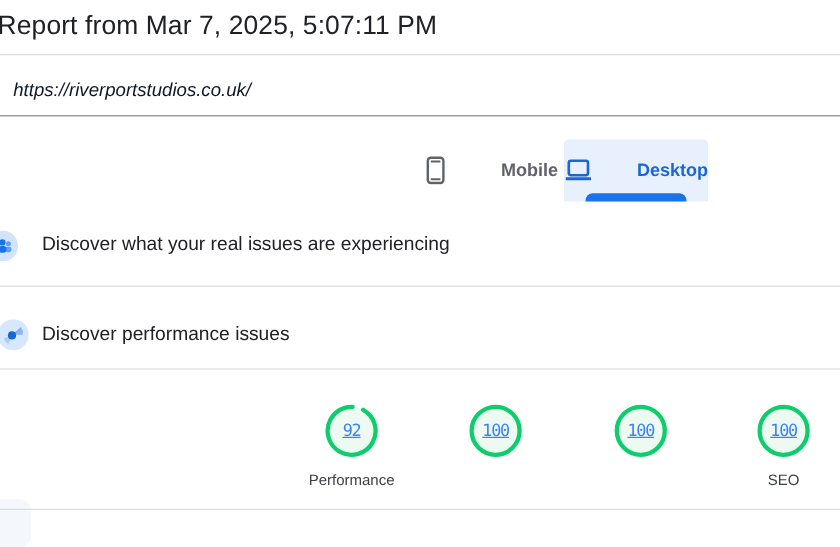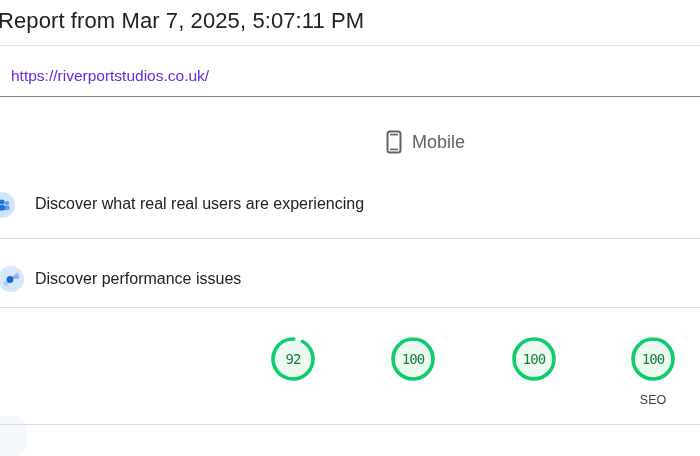--- a/index.html
+++ b/index.html
@@ -25,29 +25,30 @@
     position: absolute; left: -2px; top: 8px;
     font-size: 22px; font-weight: 400; color: #202124;
     letter-spacing: 0.1px; white-space: nowrap;
   }
   .url-input {
     position: absolute; left: 0; top: 55px; width: 700px; height: 42px;
     border: none; outline: none;
     border-bottom: 1px solid #80868b;
     padding: 0 0 0 11px;
     font-family: "Liberation Sans", sans-serif;
-    font-size: 15.5px; color: #6d28d9;
+    font-size: 15.5px; color: #0f172a;
     background: transparent;
+    font-style: italic;
   }
   
   .tab {
     position: absolute; top: 116px; height: 52px;
-    display: flex; align-items: center; justify-content: flex-end;
+    display: flex; align-items: center; justify-content: space-between;
     gap: 10px; cursor: pointer;
-    font-size: 18px; font-weight: 400;
+    font-size: 15px; font-weight: 700;
   }
   .tab-mobile { left: 355px; width: 110px; color: #5f6368; }
   .tab-desktop {
     left: 470px; width: 120px; color: #1967d2;
     background: #e8f0fe; border-radius: 4px 4px 0 0;
   }
   .tab-underline {
     position: absolute; bottom: 0; left: 18px; width: 84px; height: 7px;
     background: #1a73e8; border-radius: 6px 6px 0 0;
   }
@@ -65,21 +66,21 @@
     position: absolute; top: 336px; width: 120px;
     text-align: center; cursor: pointer;
   }
   .gauge-circle {
     position: relative; width: 46px; height: 46px; margin: 0 auto;
   }
   .gauge-value {
     position: absolute; left: 0; top: 0; width: 46px; height: 46px;
     display: flex; align-items: center; justify-content: center;
     font-family: "DejaVu Sans Mono", monospace;
-    font-size: 14px; color: #15803d; letter-spacing: -1px;
+    font-size: 14px; color: #3b82f6; letter-spacing: -1px; text-decoration: underline;
   }
   .gauge-label {
     margin-top: 11px; font-size: 12.5px; color: #3c4043; white-space: nowrap;
   }
   .cutoff-fragment {
     position: absolute; left: 0; top: 416px; width: 26px; height: 40px;
     background: #f4f8fd; border-radius: 0 10px 10px 0;
   }
 </style>
 </head>
@@ -96,34 +97,44 @@
     <span class="icon">
       <svg width="16" height="24" viewBox="0 0 16 24">
         <rect x="1.5" y="1.5" width="13" height="21" rx="2.5" fill="none" stroke="#5f6368" stroke-width="2"></rect>
         <line x1="4" y1="4.6" x2="12" y2="4.6" stroke="#5f6368" stroke-width="1.6"></line>
         <line x1="4" y1="19.4" x2="12" y2="19.4" stroke="#5f6368" stroke-width="1.6"></line>
       </svg>
     </span>
     <span>Mobile</span>
   </div>
 
+  <div class="tab tab-desktop">
+    <span class="icon">
+      <svg width="24" height="20" viewBox="0 0 24 20">
+        <rect x="4" y="2" width="16" height="12" rx="1.8" fill="none" stroke="#1967d2" stroke-width="2.2"></rect>
+        <line x1="1.5" y1="17" x2="22.5" y2="17" stroke="#1967d2" stroke-width="2.6"></line>
+      </svg>
+    </span>
+    <span>Desktop</span>
+    <span class="tab-underline"></span>
+  </div>
 
   <div class="section-row" style="top:195px">
     <span class="section-icon" style="left:-11px; top:-3px">
       <svg width="26" height="26" viewBox="0 0 26 26">
         <circle cx="13" cy="13" r="13" fill="#d2e3fc"></circle>
         <circle cx="8" cy="11.2" r="2.1" fill="#669df6"></circle>
         <rect x="5.4" y="13.6" width="5.2" height="4.6" rx="2" fill="#669df6"></rect>
         <circle cx="18" cy="11.2" r="2.1" fill="#669df6"></circle>
         <rect x="15.4" y="13.6" width="5.2" height="4.6" rx="2" fill="#669df6"></rect>
         <circle cx="13" cy="10" r="2.6" fill="#1a73e8"></circle>
         <rect x="9.6" y="13" width="6.8" height="5.6" rx="2.4" fill="#1a73e8"></rect>
       </svg>
     </span>
-    <span class="section-label">Discover what real real users are experiencing</span>
+    <span class="section-label">Discover what your real issues are experiencing</span>
   </div>
   <div class="divider" style="top:238px"></div>
 
   <div class="section-row" style="top:270px">
     <span class="section-icon" style="left:-2px; top:-4px">
       <svg width="26" height="26" viewBox="0 0 26 26">
         <circle cx="13" cy="13" r="13" fill="#d7e7fc"></circle>
         <path d="M13 13 L19.5 6.5 A9 9 0 0 1 21 13 Z" fill="#8ab4f8"></path>
         <path d="M13 13 L5 16 A8.5 8.5 0 0 0 9 20.5 Z" fill="#aecbfa"></path>
         <circle cx="12" cy="13.5" r="3.4" fill="#1967d2"></circle>
@@ -133,20 +144,21 @@
     <span class="section-label">Discover performance issues</span>
   </div>
   <div class="divider" style="top:307px"></div>
 
   <div id="gauges">
       <div class="gauge" style="left: 233px;">
         <div class="gauge-circle"><svg width="46" height="46" viewBox="0 0 46 46">
             <circle cx="23" cy="23" r="20" fill="#edfaf2"></circle>
             <circle cx="23" cy="23" r="20" fill="none" stroke="#0cce6b" stroke-width="3.6" stroke-linecap="round" stroke-dasharray="115.61 10.05" transform="rotate(-61.2 23 23)"></circle>
           </svg><span class="gauge-value">92</span></div>
+        <div class="gauge-label">Performance</div>
       </div>
       <div class="gauge" style="left: 353px;">
         <div class="gauge-circle"><svg width="46" height="46" viewBox="0 0 46 46">
             <circle cx="23" cy="23" r="20" fill="#edfaf2"></circle>
             <circle cx="23" cy="23" r="20" fill="none" stroke="#0cce6b" stroke-width="3.6" stroke-linecap="round" transform="rotate(-90 23 23)"></circle>
           </svg><span class="gauge-value">100</span></div>
       </div>
       <div class="gauge" style="left: 474px;">
         <div class="gauge-circle"><svg width="46" height="46" viewBox="0 0 46 46">
             <circle cx="23" cy="23" r="20" fill="#edfaf2"></circle>

